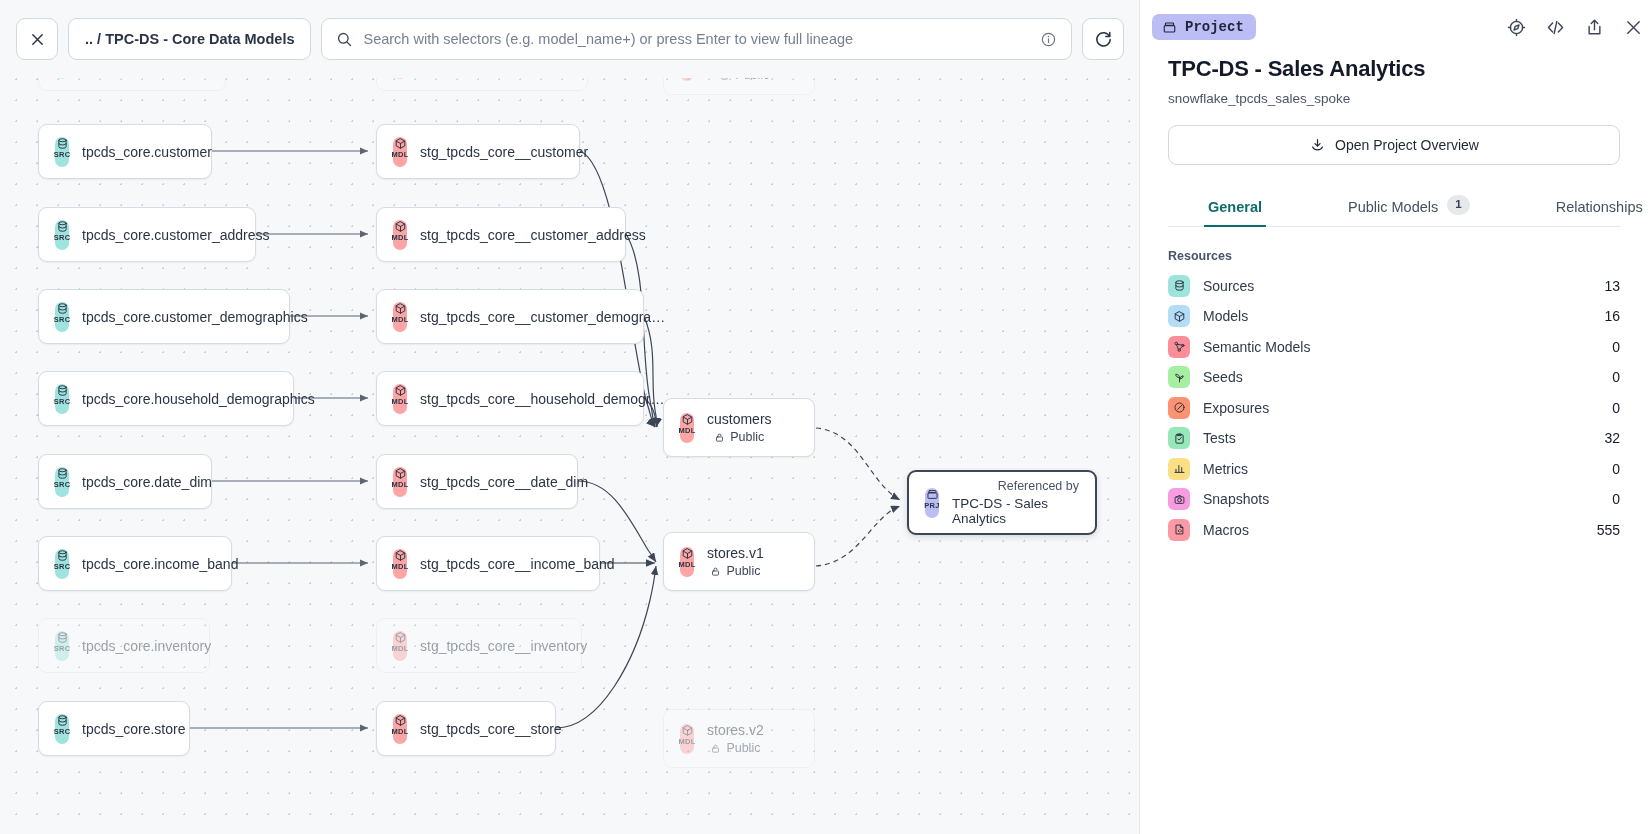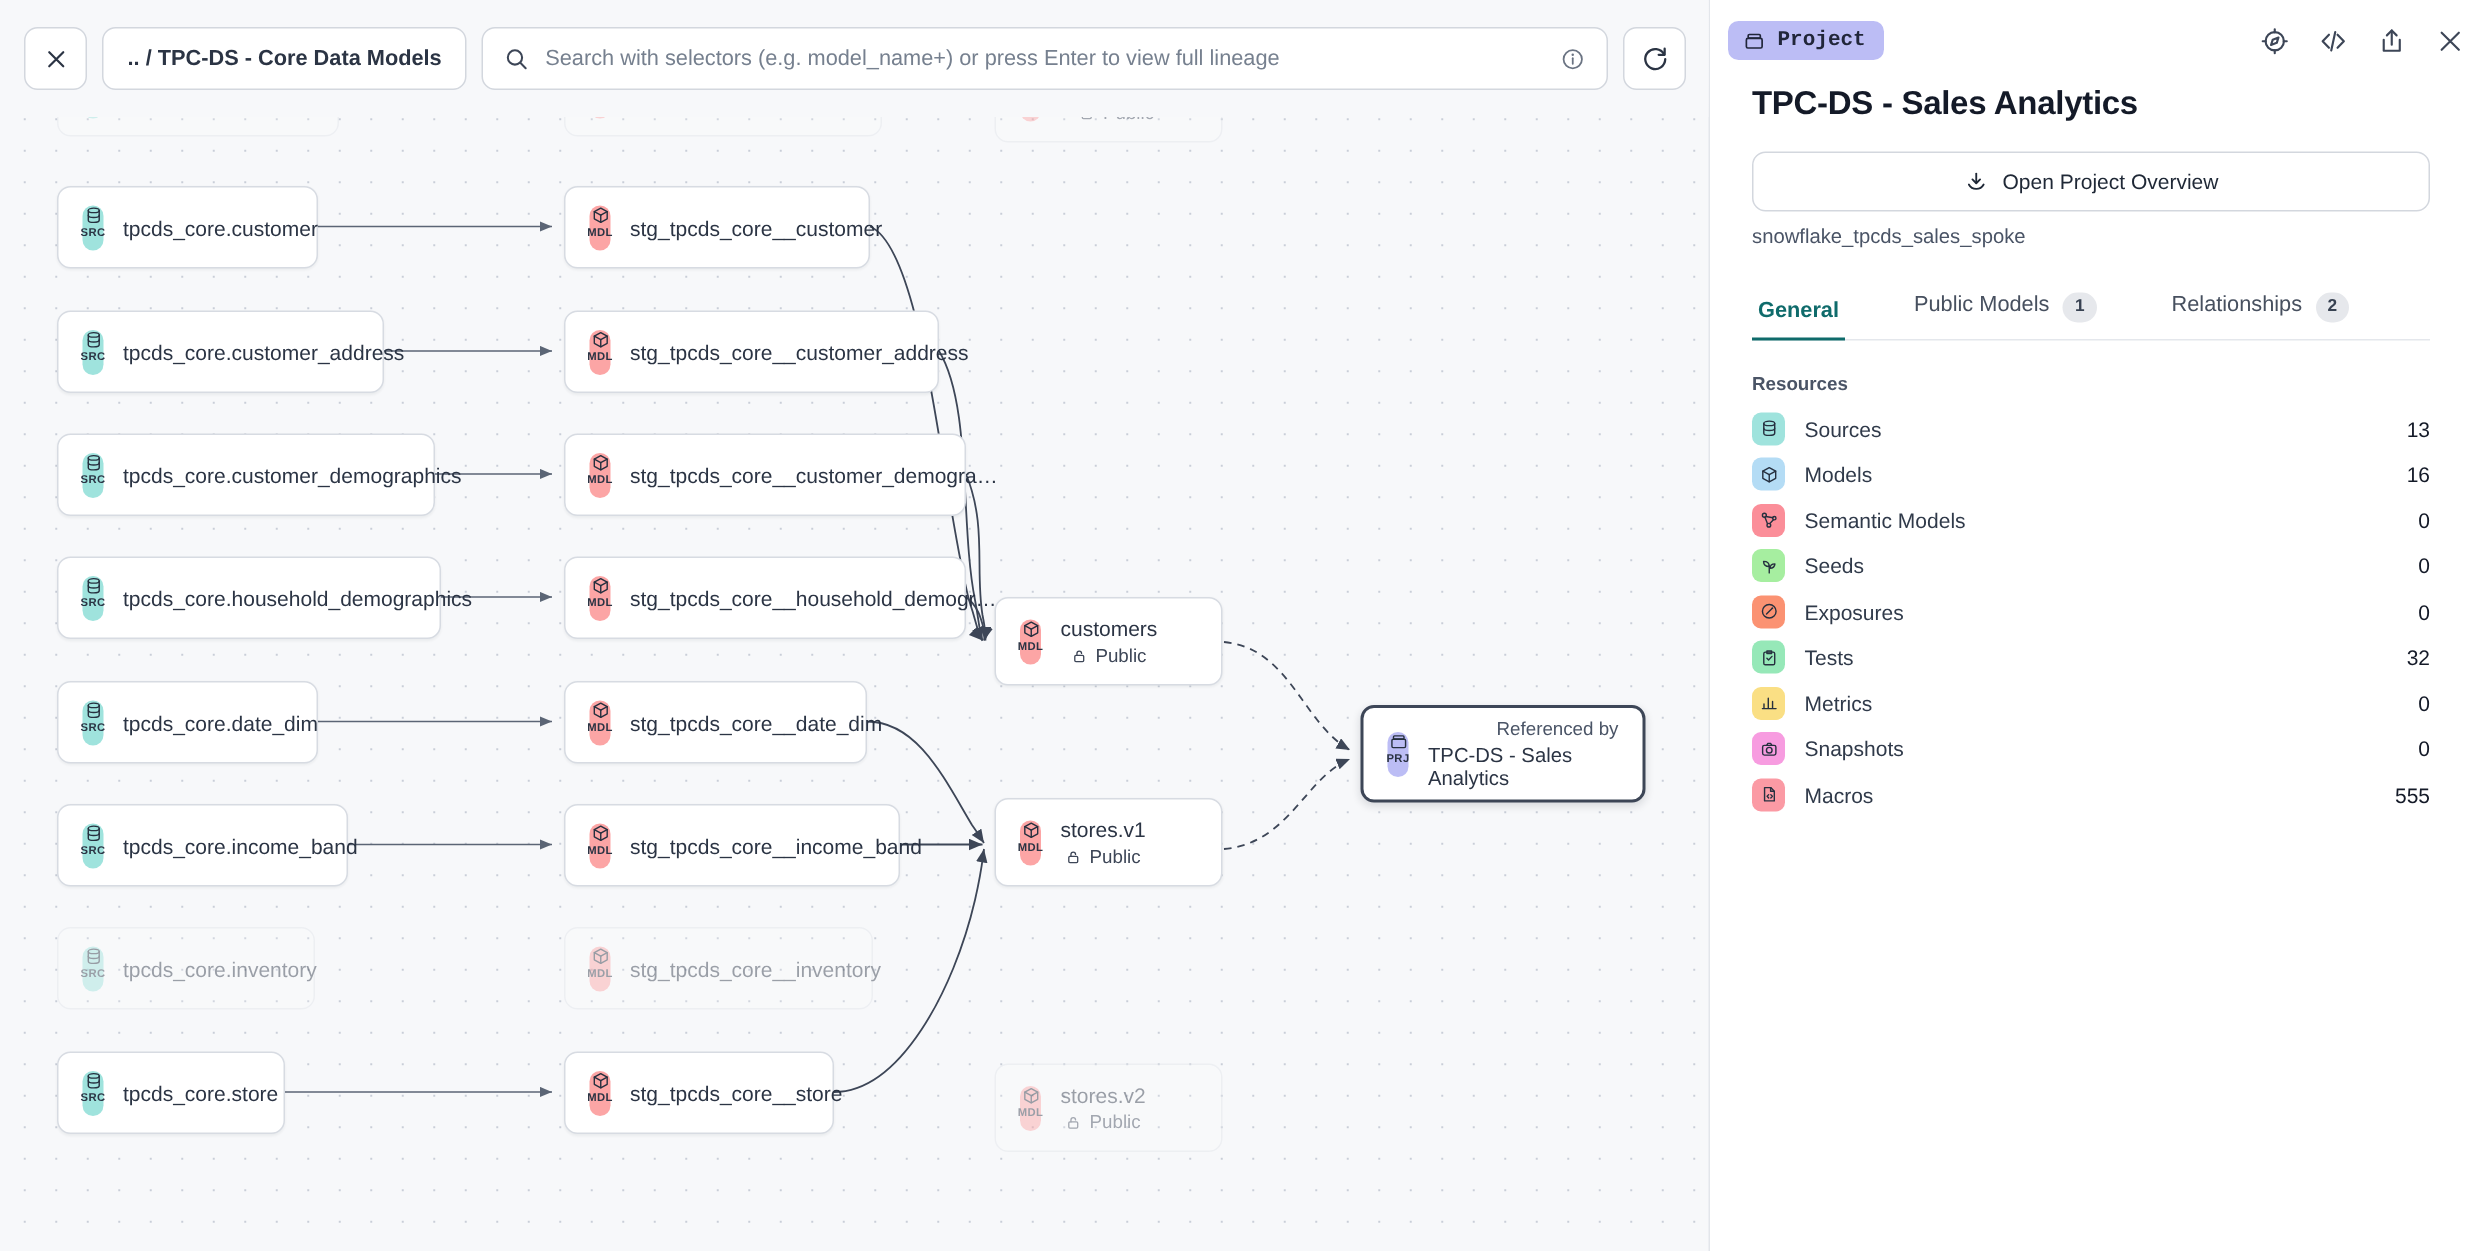--- a/index.html
+++ b/index.html
@@ -105,23 +105,23 @@
   #proj-title{font-size:22px;font-weight:700;color:#141a28;letter-spacing:-.2px;}
   #proj-sub{font-size:13.5px;color:#4a5466;margin-top:9px;}
   #overview-btn{
     margin-top:19px;width:100%;height:40px;border:1px solid #d3d7de;border-radius:9px;
     background:#fff;display:flex;align-items:center;justify-content:center;gap:9px;
     font-size:14px;color:#1f2836;cursor:pointer;font-family:"Liberation Sans",sans-serif;
   }
 
   #tabs{display:flex;align-items:flex-end;gap:0;margin-top:22px;border-bottom:1px solid #e4e7ec;}
   .tab{
-    display:flex;align-items:flex-start;gap:9px;padding:8px 4px 10px 4px;margin-right:42px;
+    display:flex;align-items:flex-end;gap:9px;padding:8px 4px 10px 4px;margin-right:42px;
     font-size:14.5px;color:#47505f;cursor:pointer;border-bottom:2.5px solid transparent;
-    margin-bottom:-1px;white-space:nowrap;
+    margin-bottom:-1px;white-space:nowrap;margin-left:36px;
   }
   .tab.active{color:#0f6b6b;font-weight:700;border-bottom-color:#0f6b6b;}
   .tab .cnt{
     background:#e6e8ec;color:#384252;border-radius:10px;font-size:11.5px;
     padding:2px 8px;line-height:1.35;font-weight:600;
   }
 
   #res-label{font-size:12.5px;font-weight:700;color:#4a5466;margin-top:22px;}
   #res-list{margin-top:8px;}
   .res-row{
@@ -600,33 +600,33 @@
         <span class="pa">
           <svg width="21" height="21" viewBox="0 0 22 22" fill="none" stroke="#3d4657" stroke-width="1.5" stroke-linecap="round">
               <path d="M5 5 L17 17 M17 5 L5 17"></path>
             </svg>
         </span>
       </div>
     </div>
 
     <div id="panel-body">
       <div id="proj-title">TPC-DS - Sales Analytics</div>
+      <div id="proj-sub">snowflake_tpcds_sales_spoke</div>
+
       <div id="overview-btn">
         <span class="icon-sm">
           <svg width="17" height="17" viewBox="0 0 20 20" fill="none" stroke="#1f2836" stroke-width="1.45" stroke-linecap="round" stroke-linejoin="round">
               <path d="M10 3.2 L10 10.4"></path>
               <path d="M7 7.8 L10 10.8 L13 7.8"></path>
               <path d="M4.2 11.8 A6.6 6.6 0 0 0 15.8 11.8"></path>
             </svg>
         </span>
         <span>Open Project Overview</span>
       </div>
 
-      <div id="proj-sub">snowflake_tpcds_sales_spoke</div>
-
       <div id="tabs">
           <div class="tab active">
             <span>General</span>
           </div>
           <div class="tab">
             <span>Public Models</span>
             <span class="cnt">1</span>
           </div>
           <div class="tab">
             <span>Relationships</span>

